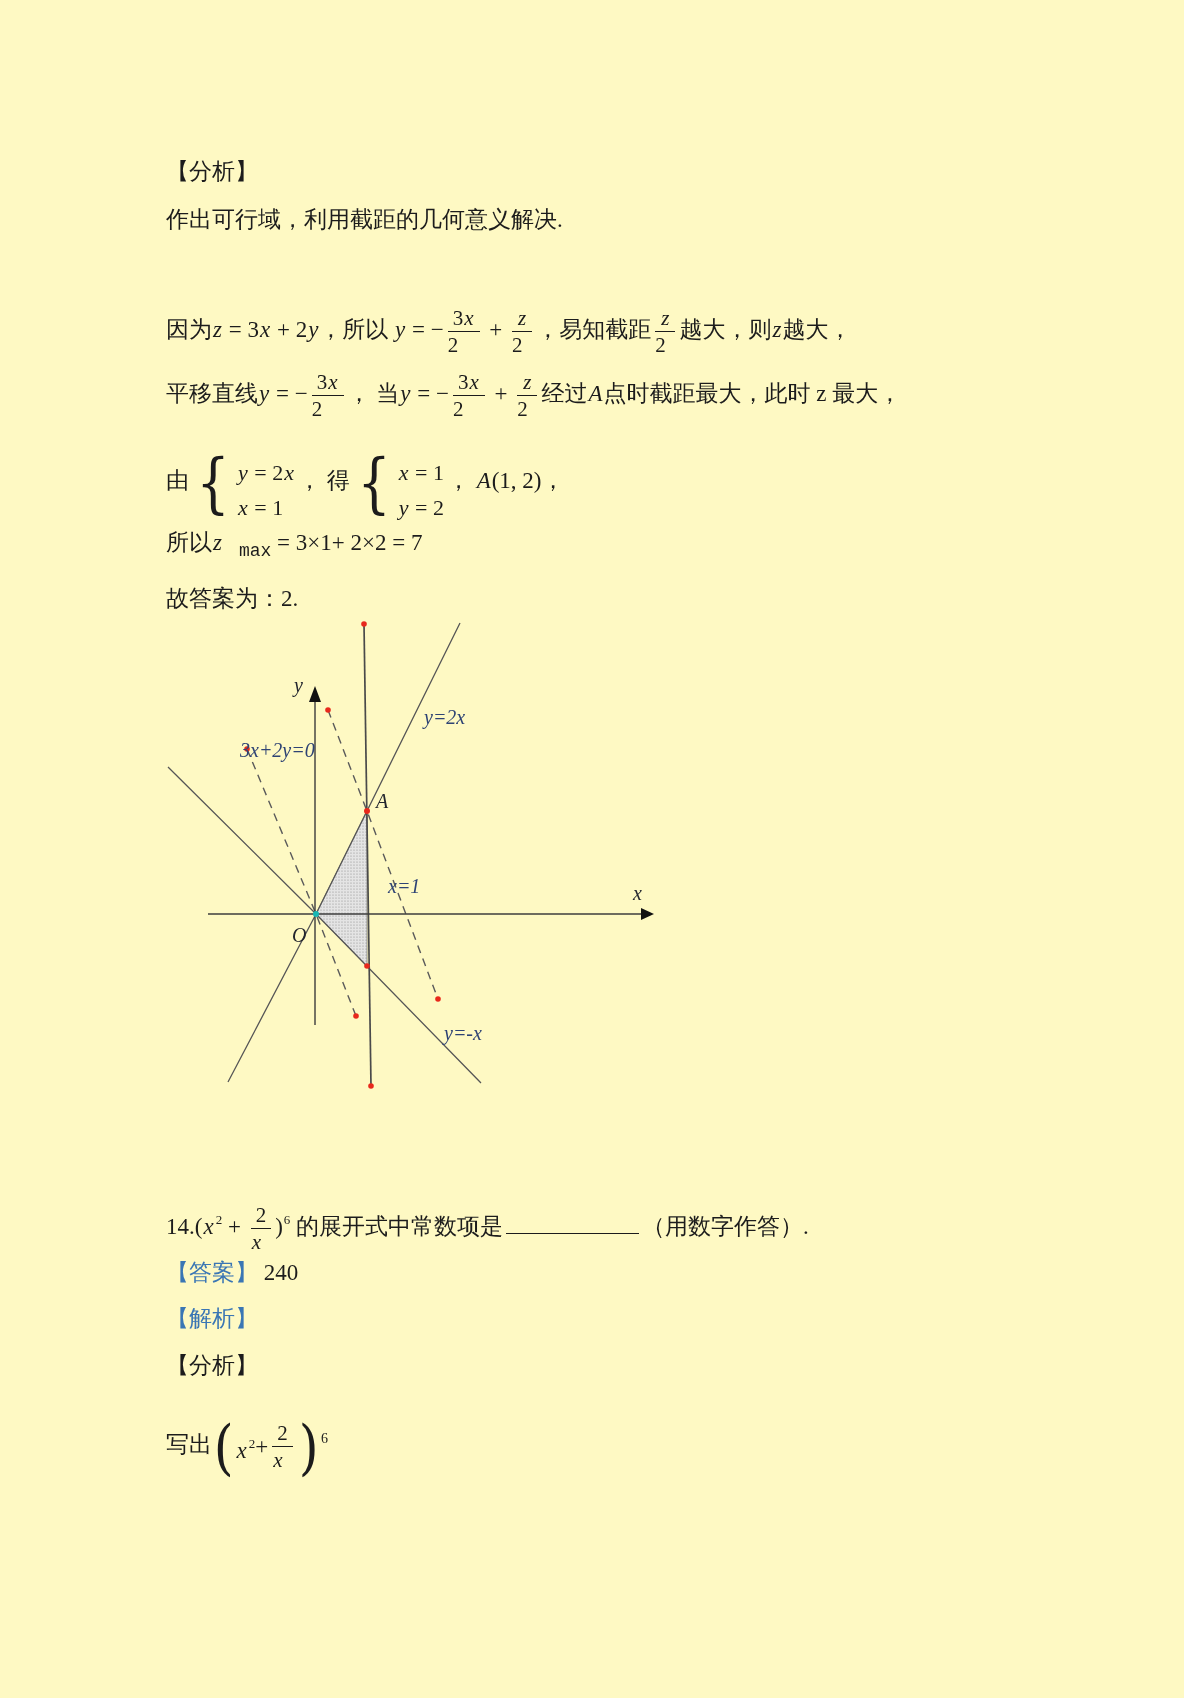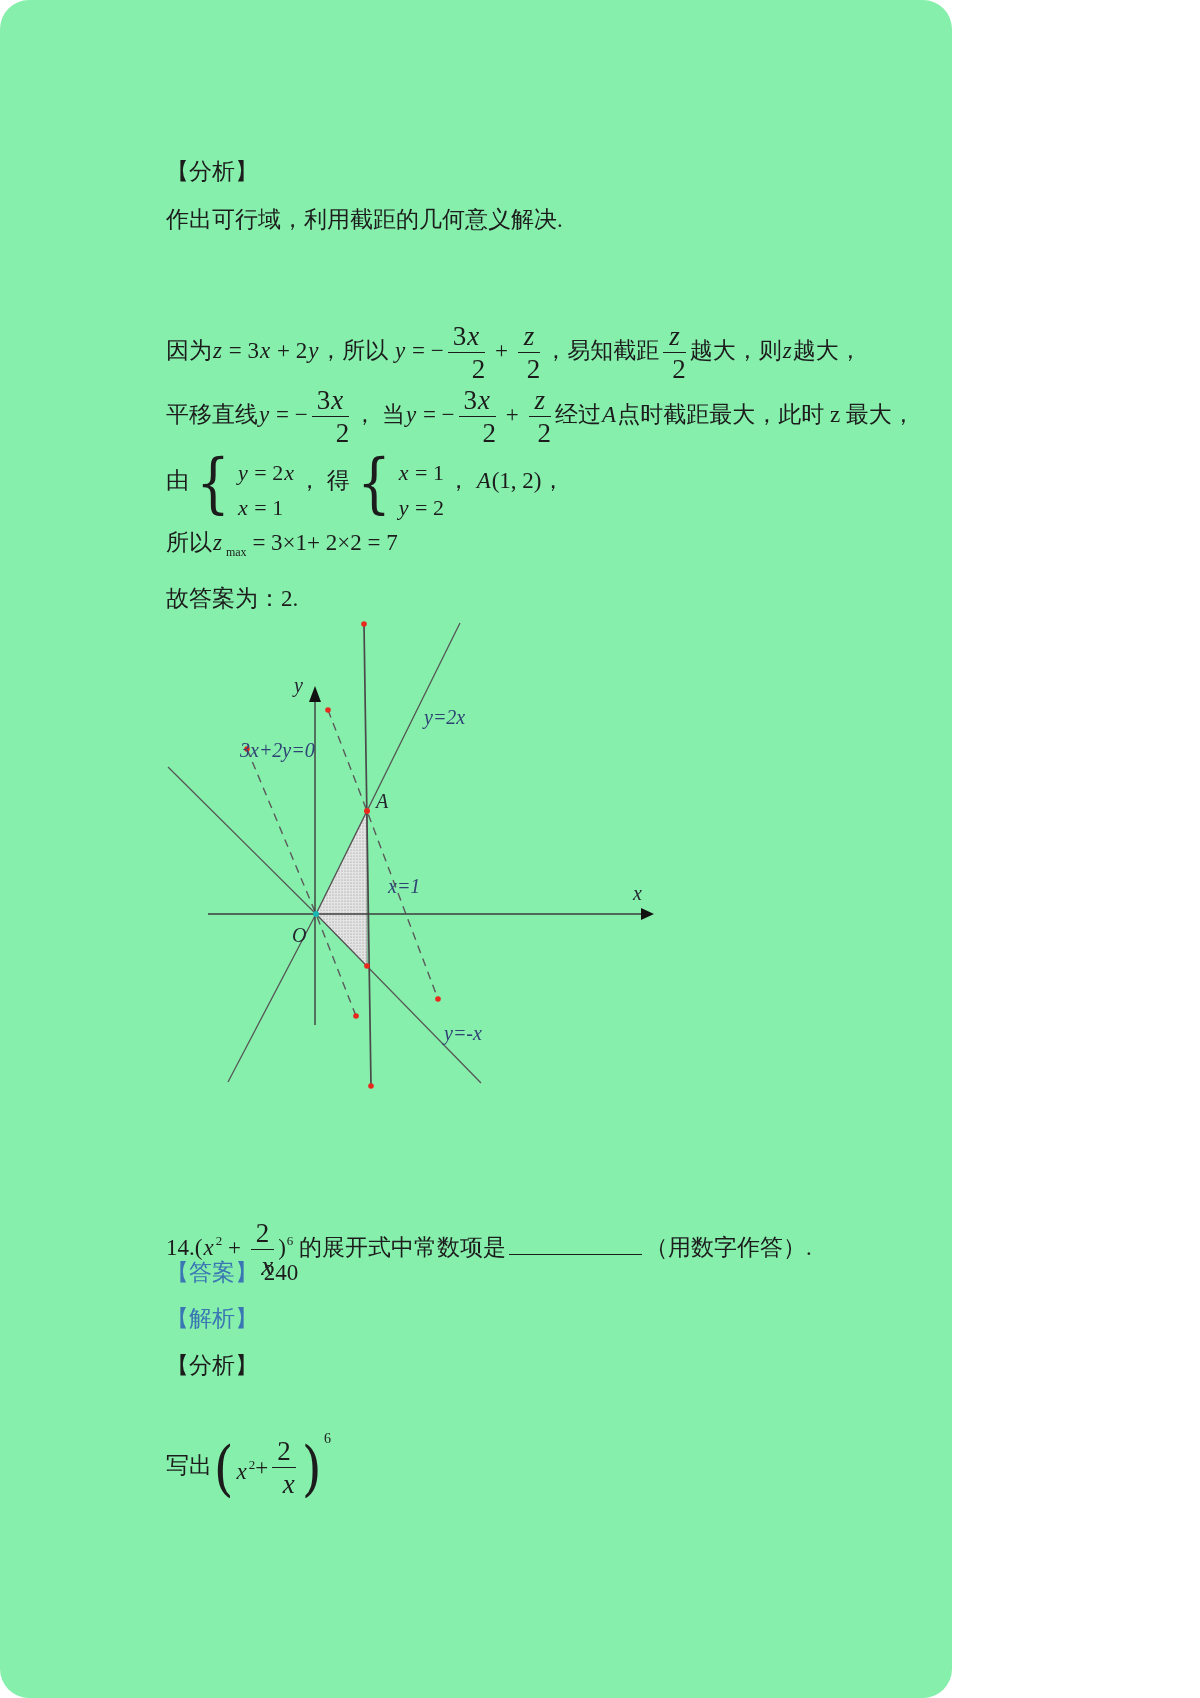--- a/index.html
+++ b/index.html
@@ -1,25 +1,25 @@
 <!DOCTYPE html>
 <html><head>
 <meta charset="utf-8">
 <style>
   html,body{margin:0;padding:0;background:#ffffff;}
-  .page{position:relative;width:952px;height:1698px;background:#86efac;overflow:hidden;
-        font-family:"Liberation Serif","DejaVu Serif",serif;color:#1c1c1c;border-radius:29px;}
+  .page{position:relative;width:1184px;height:1698px;background:#fef9c3;overflow:hidden;
+        font-family:"Liberation Serif","DejaVu Serif",serif;color:#1c1c1c;}
   .para{position:absolute;font-size:23px;line-height:29px;white-space:nowrap;}
   .tok{display:inline;}
   .blue{color:#3a76b4;text-align:right;}
   .mv{font-style:italic;padding:0 1px;}
-  .frac{display:inline-block;vertical-align:middle;text-align:right;font-size:27px;line-height:1.05;margin:15px 4px;}
+  .frac{display:inline-block;vertical-align:middle;text-align:left;font-size:21px;line-height:1.05;margin:0 4px;}
   .frac .num{display:block;border-bottom:1.4px solid #1c1c1c;padding:0 5px 2px;}
   .frac .den{display:block;padding-top:2px;}
-  .sb{font-size:12px;vertical-align:-6px;margin-left:3px;letter-spacing:0;}
+  .sb{font-size:18px;vertical-align:-6px;margin-left:16px;letter-spacing:0;font-family:Liberation Mono, monospace;}
   .sp{font-size:13px;vertical-align:10px;margin-left:1px;}
   .blank{display:inline-block;border-bottom:1.4px solid #1c1c1c;height:1.05em;vertical-align:baseline;margin:0 3px;}
   .cases{display:inline-flex;align-items:center;vertical-align:middle;margin:0 3px;}
   .cbrace{font-size:66px;font-weight:400;line-height:1;margin-right:3px;transform:scaleX(0.8);font-family:"DejaVu Serif",serif;}
   .ccol{display:inline-flex;flex-direction:column;row-gap:13px;font-size:22px;line-height:1;margin-top:16px;}
   .bp{display:inline-flex;align-items:center;vertical-align:middle;}
   .bpp{font-size:60px;font-weight:300;line-height:0;font-family:"DejaVu Serif",serif;transform:scaleX(0.85);}
   .bexp{font-size:14px;align-self:flex-start;margin:2px 2px 0 1px;}
   .figwrap{position:absolute;left:158px;top:612px;width:500px;height:480px;}
   svg text{font-family:"Liberation Serif","DejaVu Serif",serif;font-style:italic;font-size:20px;}

